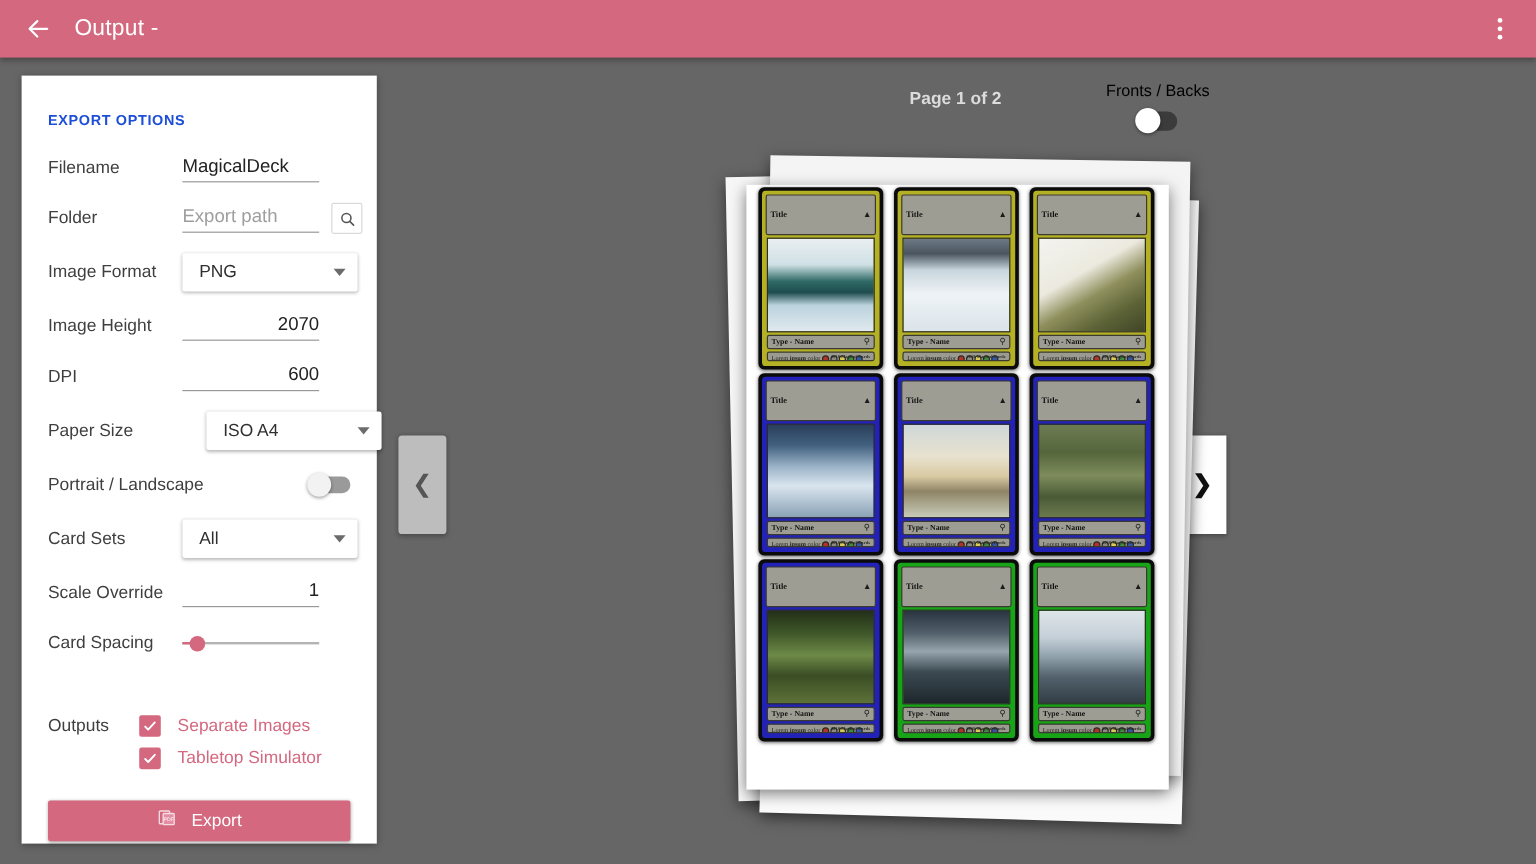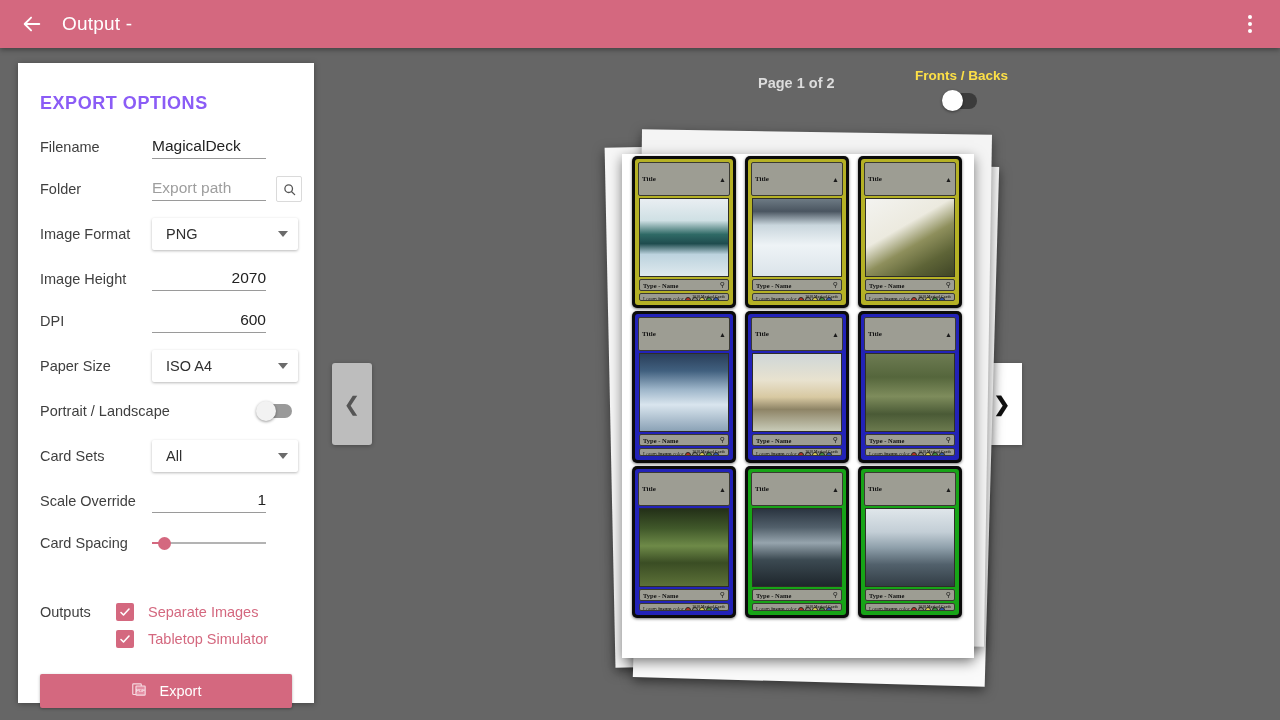--- a/index.html
+++ b/index.html
@@ -37,21 +37,21 @@
 
   
   .panel {
     position: absolute; left: 18px; top: 63px; width: 296px; height: 640px;
     background: #ffffff;
     box-shadow: 0 1px 6px rgba(0,0,0,0.35);
     z-index: 30;
     padding: 0;
   }
   .panel-title {
-    font-size: 18px; font-weight: bold; color: #8b5cf6;
+    font-size: 12px; font-weight: bold; color: #1d4ed8;
     letter-spacing: 0.55px; padding: 30px 0 0 22px;
   }
 
   .row {
     display: flex; align-items: center;
     padding: 0 22px; height: 38px; margin-top: 4px;
   }
   .row-label {
     font-size: 14.5px; color: #3f3f3f; width: 112px; flex: none;
   }
@@ -129,21 +129,21 @@
 
   
   .page-label {
     position: absolute; left: 758px; top: 75px;
     color: #dcdcdc; font-size: 14.5px; font-weight: bold;
   }
   .fb-wrap {
     position: absolute; right: 14px; top: 68px;
     display: flex; flex-direction: column; align-items: center;
   }
-  .fb-label { color: #fde047; font-size: 13.5px; font-weight: bold; }
+  .fb-label { color: #000000; font-size: 13.5px; font-weight: normal; }
   .fb-toggle {
     position: relative; width: 32px; height: 16px; margin-top: 10px;
     background: #3b3b3b; border-radius: 8px; cursor: pointer;
   }
   .fb-toggle .knob {
     position: absolute; left: -3px; top: -3px;
     width: 21px; height: 21px; border-radius: 50%;
     background: #fff; box-shadow: 0 1px 3px rgba(0,0,0,0.45);
   }
 
@@ -310,21 +310,21 @@
       </div>
     </div>
 
     <div class="row">
       <div class="row-label">DPI</div>
       <div class="ctl">
         <input class="ufield right" type="text" value="600" style="">
       </div>
     </div>
 
-    <div class="row" style="height:44px;">
+    <div class="row" style="height:44px;gap:20px;">
       <div class="row-label">Paper Size</div>
       <div class="ctl">
         <div class="dropdown">
           <span>ISO A4</span>
           <div class="caret"></div>
         </div>
       </div>
     </div>
 
     <div class="row">

